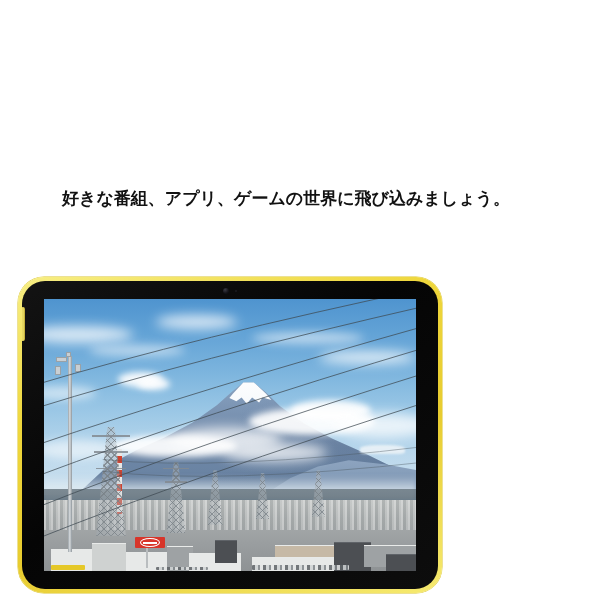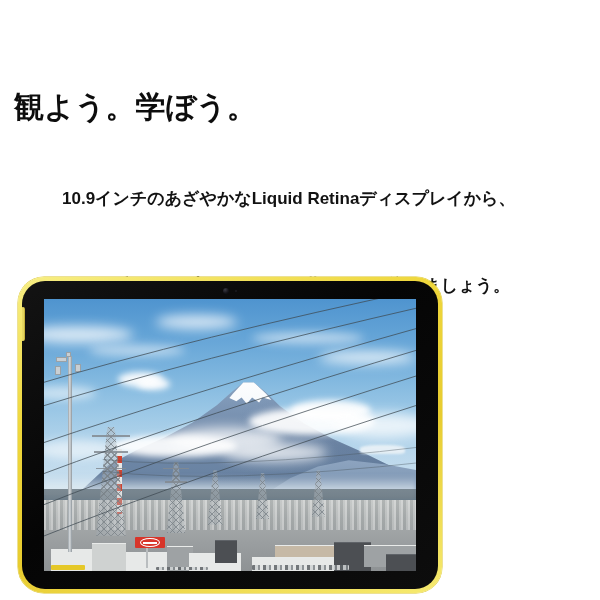--- a/index.html
+++ b/index.html
@@ -363,25 +363,23 @@
   .truck-yellow {
     position: absolute;
     background: #e5c828;
     border-radius: 1px;
   }
 </style>
 </head>
 <body>
 
 <div class="headline">
-  <span class="headline-line">観よう。学ぼう。</span>
 </div>
 
 <div class="bodycopy">
-  <span class="body-line">10.9インチのあざやかなLiquid Retinaディスプレイから、</span>
   <span class="body-line">好きな番組、アプリ、ゲームの世界に飛び込みましょう。</span>
   <span class="body-line">True Toneテクノロジーにより、</span>
   <span class="body-line">どんな明るさの場所でも快適に楽しめます。</span>
 </div>
 
 <div class="tablet">
   <div class="tablet-shell"></div>
 
   <div class="tablet-bezel">
 

